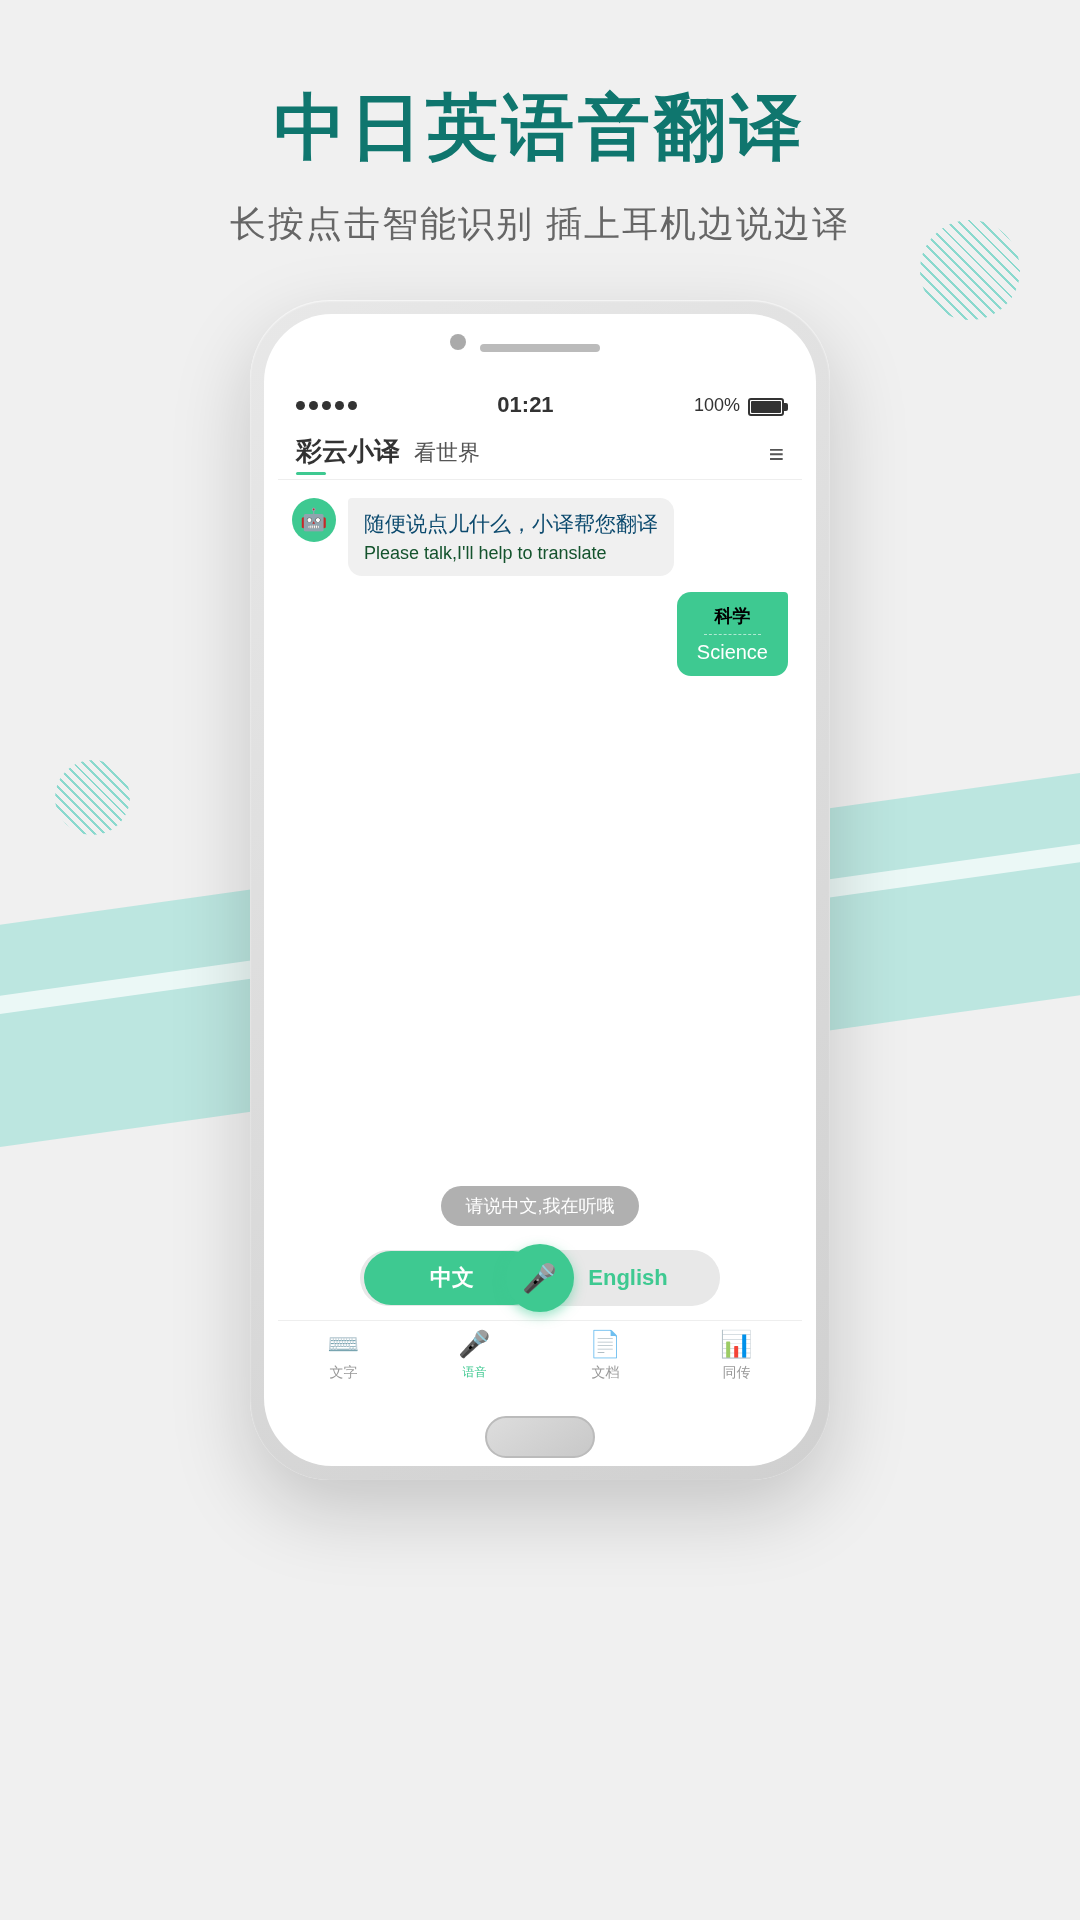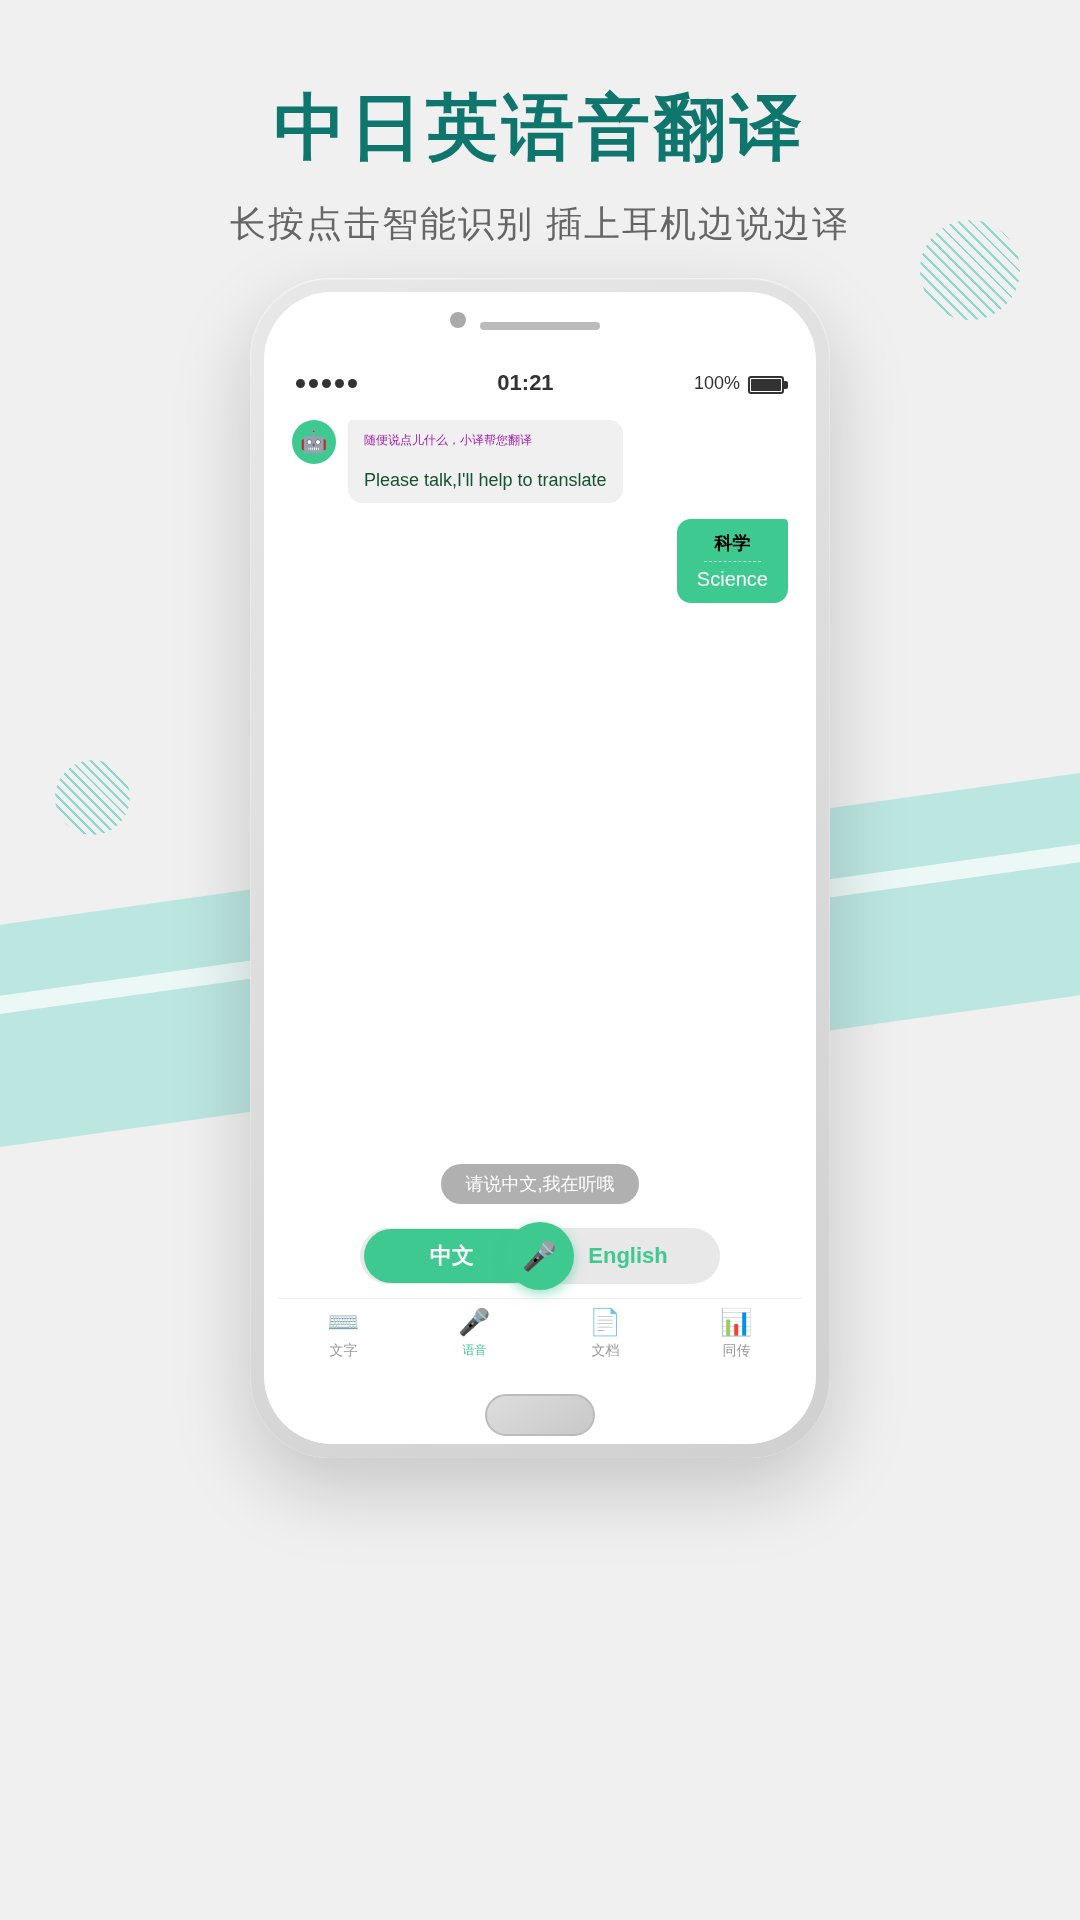--- a/index.html
+++ b/index.html
@@ -83,21 +83,21 @@
     .page-subtitle {
       margin-top: 24px;
       font-size: 36px;
       color: #666;
       letter-spacing: 2px;
     }
 
     
     .phone-container {
       position: absolute;
-      top: 278px;
+      top: 300px;
       left: 50%;
       transform: translateX(-50%);
       width: 580px;
       height: 1180px;
     }
     .phone-outer {
       width: 100%;
       height: 100%;
       background: linear-gradient(145deg, #e8e8e8, #d0d0d0);
       border-radius: 80px;
@@ -288,23 +288,23 @@
     .bot-avatar-emoji {
       font-size: 22px;
     }
     .bot-bubble {
       background: #f0f0f0;
       border-radius: 4px 14px 14px 14px;
       padding: 12px 16px;
       max-width: 360px;
     }
     .bot-text-cn {
-      font-size: 12px;
-      color: #a21caf;
-      margin-bottom: 21px;
+      font-size: 21px;
+      color: #0c4a6e;
+      margin-bottom: 5px;
     }
     .bot-text-en {
       font-size: 18px;
       color: #14532d;
     }
 
     
     .msg-user {
       display: flex;
       justify-content: flex-end;
@@ -470,20 +470,30 @@
           </div>
           <div class="status-time">01:21</div>
           <div class="status-right">
             <span>100%</span>
             <span class="battery-icon">
               <span class="battery-fill"></span>
             </span>
           </div>
         </div>
 
+        <div class="app-header">
+          <div class="app-title-group">
+            <div>
+              <span class="app-title">彩云小译</span>
+              <span class="app-title-underline"></span>
+            </div>
+            <span class="app-subtitle">看世界</span>
+          </div>
+          <div class="menu-icon">≡</div>
+        </div>
 
         <div class="chat-area">
 
           <div class="msg-bot">
             <div class="bot-avatar">
               <span class="bot-avatar-emoji">🤖</span>
             </div>
             <div class="bot-bubble">
               <div class="bot-text-cn">随便说点儿什么，小译帮您翻译</div>
               <div class="bot-text-en">Please talk,I'll help to translate</div>

